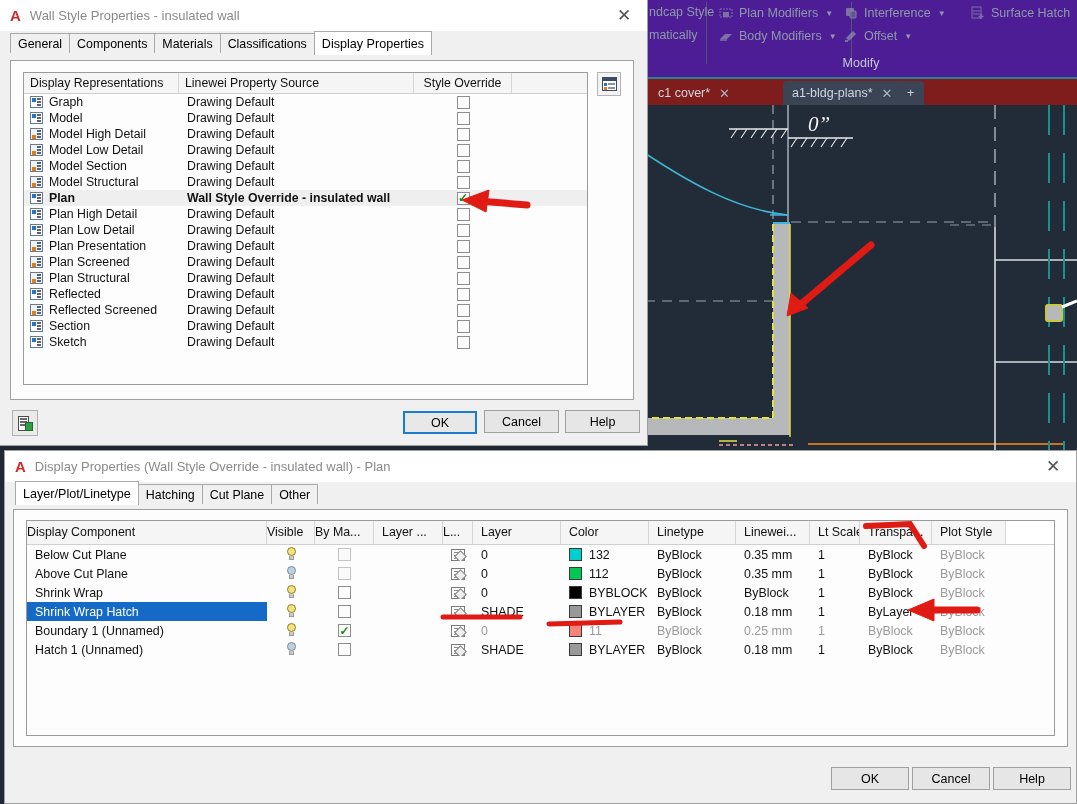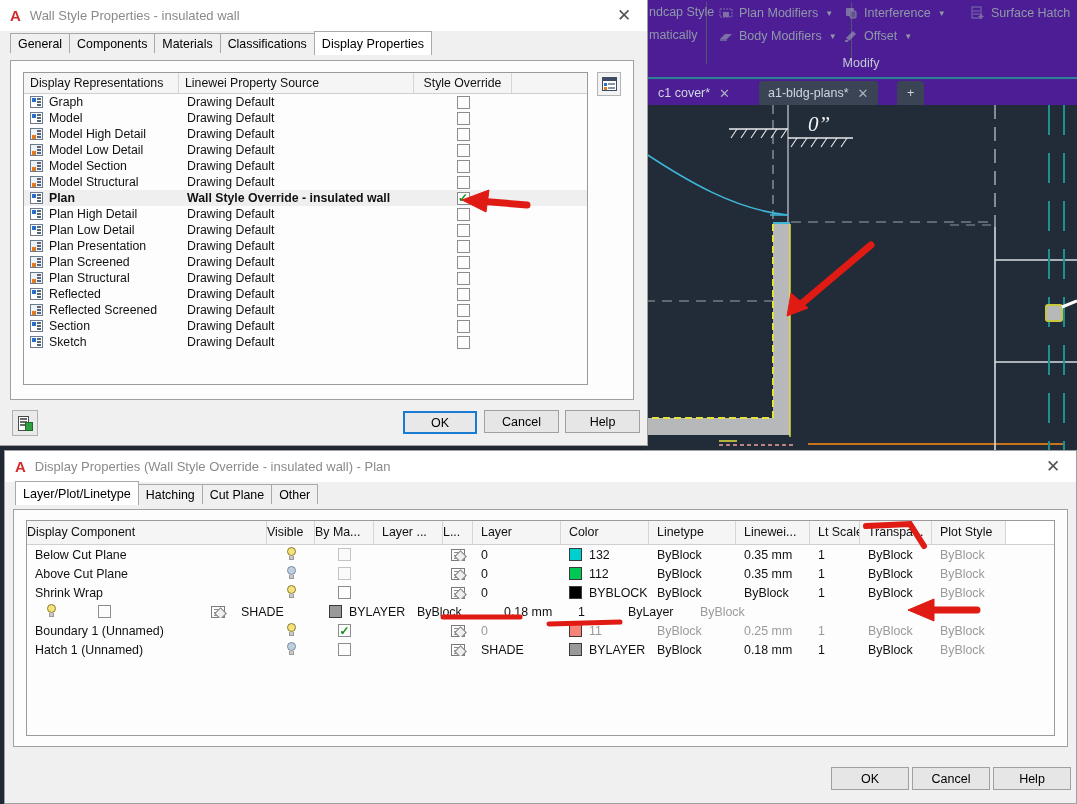--- a/index.html
+++ b/index.html
@@ -26,21 +26,21 @@
   .rib-ico { display:inline-block; width:16px; height:16px; position: relative; opacity: .62; }
   .rib-label-modify {
     position: absolute; left: 645px; top: 56px; width: 432px; text-align: center;
     color: #c3cad4; font-size: 12.5px;
   }
   .ribbon-underline {
     position:absolute; left:645px; top:77px; width:432px; height:2px; background:#2b7f96;
   }
   .cad-tabsbar {
     position: absolute; left: 645px; top: 79px; width: 432px; height: 26px;
-    background: #4c1d95;
+    background: #7f1d1d;
   }
   .cad-tab {
     position: absolute; top: 2px; height: 24px; border-radius: 4px 4px 0 0;
     display: flex; align-items: center; gap: 9px; padding: 0 9px;
     color: #cfd6e0; font-size: 12.5px; white-space: nowrap;
   }
   .cad-tab.active { background: #3a4454; }
   .cad-tab .x { color: #aab3c0; font-size: 13px; }
   .cad-tab.plus { background: #3a4454; padding: 0 10px; }
 
@@ -275,21 +275,21 @@
     </div>
   </div>
   <div class="rib-label-modify">Modify</div>
   <div class="ribbon-underline"></div>
 
   <div class="cad-tabsbar">
     <div class="cad-tab" style="left:4px;">
       <span>c1 cover*</span>
       <span class="x">✕</span>
     </div>
-    <div class="cad-tab active" style="left:114px;">
+    <div class="cad-tab active" style="left:138px;">
       <span>a1-bldg-plans*</span>
       <span class="x">✕</span>
     </div>
     <div class="cad-tab plus" style="left:252px;">
       <span>+</span>
     </div>
   </div>
 
   <div class="cad-canvas">
     <svg width="432" height="350" viewBox="0 0 432 350">
@@ -747,20 +747,23 @@
                 </div>
                 <div class="w-tr">
                   <span>ByBlock</span>
                 </div>
                 <div class="w-ps" style="color: rgb(154, 154, 154);">
                   <span>ByBlock</span>
                 </div>
                 <div class="w-end"></div>
               </div>
               <div class="dp-row sel">
+                <div class="w-name">
+                  <span class="cellname" style="width: 100%;">Shrink Wrap Hatch</span>
+                </div>
                 <div class="w-vis">
                   <span class="bulb">
                     <span class="globe"></span>
                     <span class="neck"></span>
                   </span>
                 </div>
                 <div class="w-byma">
                   <span class="cbx"></span>
                 </div>
                 <div class="w-lay1"></div>

